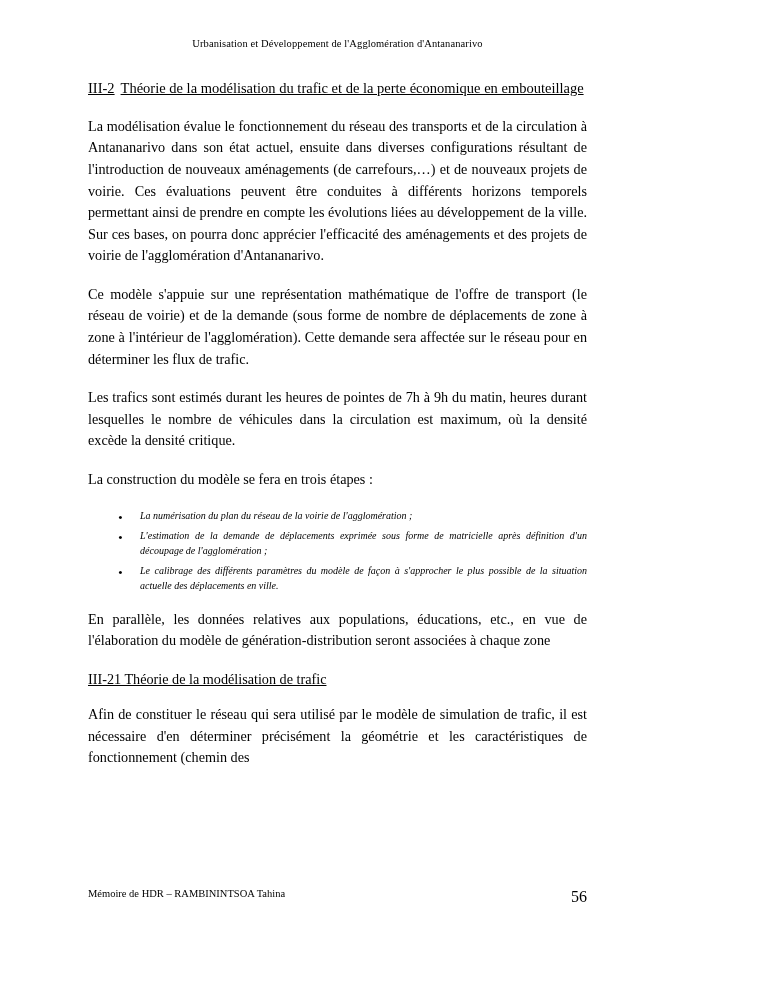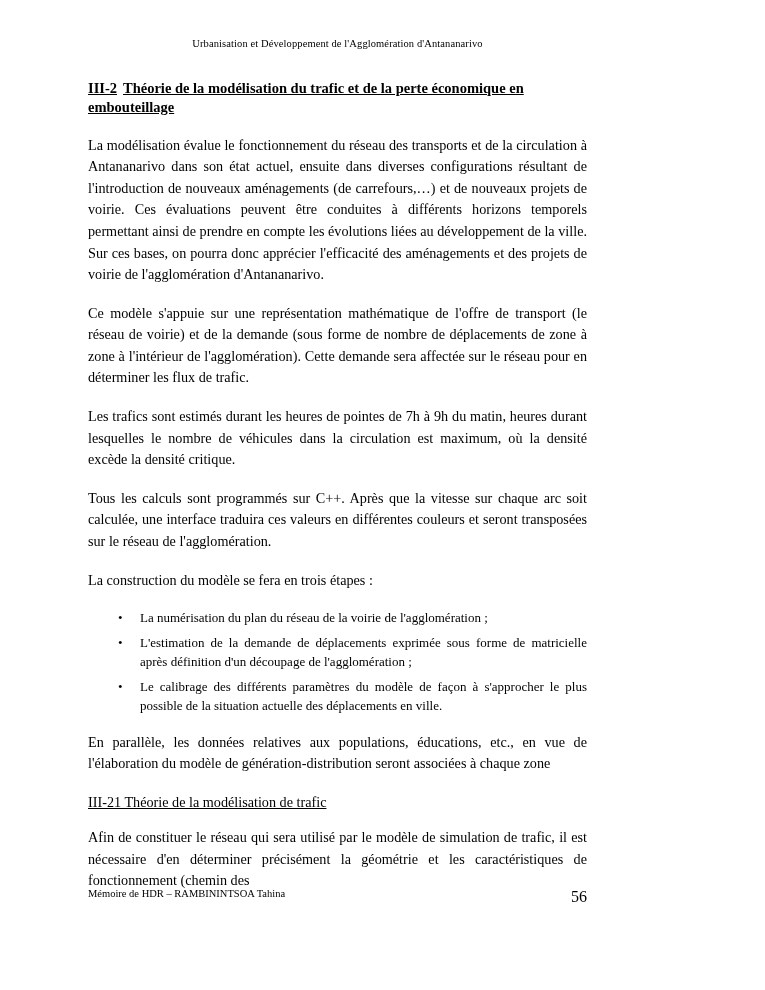--- a/index.html
+++ b/index.html
@@ -21,21 +21,21 @@
     padding: 38px 88px 0 88px;
   }
   .header {
     text-align: center;
     font-size: 10.5px;
     letter-spacing: 0.1px;
     margin-bottom: 30px;
   }
   .section-title {
     font-size: 14.5px;
-    font-weight: bold;
+    font-weight: normal;
     margin: 0 0 18px 0;
     line-height: 1.3;
   }
   .section-title .num {
     text-decoration: underline;
     margin-right: 6px;
   }
   .section-title .ttl {
     text-decoration: underline;
   }
@@ -45,26 +45,27 @@
     text-align: justify;
     margin: 0 0 17px 0;
     hyphens: none;
   }
   ul.bullets {
     margin: 4px 0 16px 0;
     padding-left: 52px;
     list-style: none;
   }
   ul.bullets li {
-    font-size: 13px;
+    font-size: 10px;
     line-height: 1.5;
     text-align: justify;
     margin-bottom: 5px;
     position: relative;
     padding-left: 0;
+    font-style: italic;
   }
   ul.bullets li::before {
     content: "\2022";
     position: absolute;
     left: -22px;
     top: 0;
     font-size: 13px;
   }
   .sub-heading {
     font-size: 14.2px;
@@ -109,21 +110,20 @@
 
   <div class="header">Urbanisation et Développement de l'Agglomération d'Antananarivo</div>
 
   <h1 class="section-title">
     <span class="num">III-2</span><span class="ttl">Théorie de la modélisation du trafic et de la perte économique en embouteillage</span>
   </h1>
 
   <p class="body">La modélisation évalue le fonctionnement du réseau des transports et de la circulation à Antananarivo dans son état actuel, ensuite dans diverses configurations résultant de l'introduction de nouveaux aménagements (de carrefours,…) et de nouveaux projets de voirie. Ces évaluations peuvent être conduites à différents horizons temporels permettant ainsi de prendre en compte les évolutions liées au développement de la ville. Sur ces bases, on pourra donc apprécier l'efficacité des aménagements et des projets de voirie de l'agglomération d'Antananarivo.</p>
   <p class="body">Ce modèle s'appuie sur une représentation mathématique de l'offre de transport (le réseau de voirie) et de la demande (sous forme de nombre de déplacements de zone à zone à l'intérieur de l'agglomération). Cette demande sera affectée sur le réseau pour en déterminer les flux de trafic.</p>
   <p class="body">Les trafics sont estimés durant les heures de pointes de 7h à 9h du matin, heures durant lesquelles le nombre de véhicules dans la circulation est maximum, où la densité excède la densité critique.</p>
-  <p class="body">Tous les calculs sont programmés sur C++. Après que la vitesse sur chaque arc soit calculée, une interface traduira ces valeurs en différentes couleurs et seront transposées sur le réseau de l'agglomération.</p>
   <p class="body">La construction du modèle se fera en trois étapes :</p>
 
   <ul class="bullets">
     <li>La numérisation du plan du réseau de la voirie de l'agglomération ;</li>
     <li>L'estimation de la demande de déplacements exprimée sous forme de matricielle après définition d'un découpage de l'agglomération ;</li>
     <li>Le calibrage des différents paramètres du modèle de façon à s'approcher le plus possible de la situation actuelle des déplacements en ville.</li>
   </ul>
 
   <p class="body">En parallèle, les données relatives aux populations, éducations, etc., en vue de l'élaboration du modèle de génération-distribution seront associées à chaque zone</p>
 

